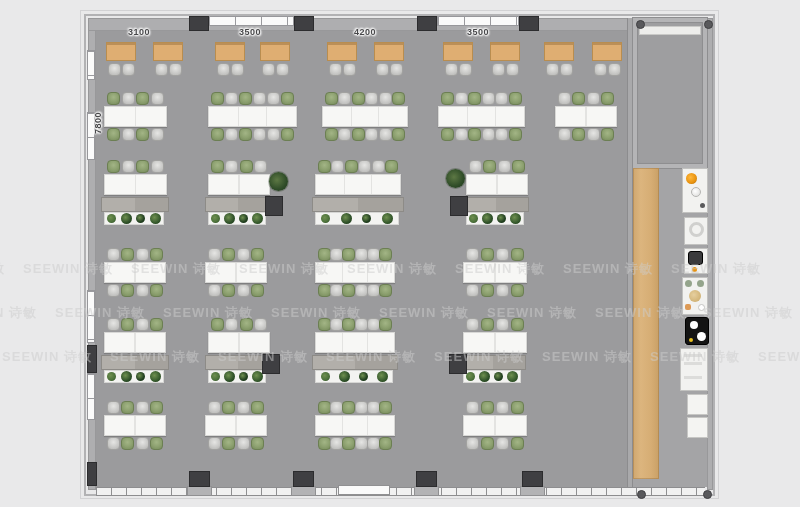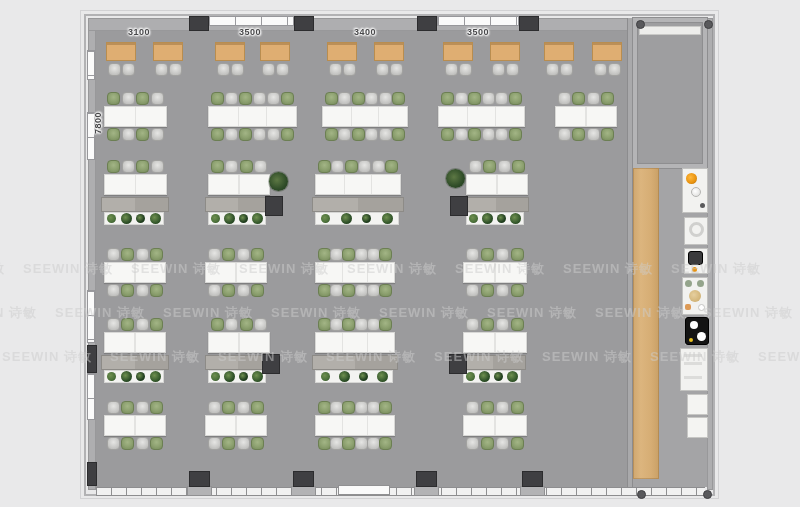--- a/index.html
+++ b/index.html
@@ -388,21 +388,21 @@
     <div class="dot" style="left: 697px; top: 332px; width: 9px; height: 9px; background: rgb(255, 255, 255);"></div>
     <div class="dot" style="left: 689px; top: 338px; width: 4px; height: 4px; background: rgb(232, 192, 30);"></div>
     <div class="fixture" style="left: 680px; top: 348px; width: 28px; height: 43px;"></div>
     <div style="left: 684px; top: 354px; width: 18px; height: 3px; background: rgb(220, 220, 218);"></div>
     <div style="left: 684px; top: 362px; width: 18px; height: 3px; background: rgb(220, 220, 218);"></div>
     <div style="left: 684px; top: 376px; width: 18px; height: 3px; background: rgb(220, 220, 218);"></div>
     <div class="white-cab" style="left: 687px; top: 394px; width: 21px; height: 21px;"></div>
     <div class="white-cab" style="left: 687px; top: 417px; width: 21px; height: 21px;"></div>
     <div class="dim-label" style="left: 139px; top: 27px; transform: translateX(-50%);">3100</div>
     <div class="dim-label" style="left: 250px; top: 27px; transform: translateX(-50%);">3500</div>
-    <div class="dim-label" style="left: 365px; top: 27px; transform: translateX(-50%);">3400</div>
+    <div class="dim-label" style="left: 365px; top: 27px; transform: translateX(-50%);">4200</div>
     <div class="dim-label" style="left: 478px; top: 27px; transform: translateX(-50%);">3500</div>
     <div class="dim-label vertical" style="left: 85px; top: 117px; width: 28px; height: 12px; text-align: center;">7800</div>
     <div class="wm" style="left: -40px; top: 260px;">SEEWIN 诗敏</div>
     <div class="wm" style="left: 68px; top: 260px;">SEEWIN 诗敏</div>
     <div class="wm" style="left: 176px; top: 260px;">SEEWIN 诗敏</div>
     <div class="wm" style="left: 284px; top: 260px;">SEEWIN 诗敏</div>
     <div class="wm" style="left: 392px; top: 260px;">SEEWIN 诗敏</div>
     <div class="wm" style="left: 500px; top: 260px;">SEEWIN 诗敏</div>
     <div class="wm" style="left: 608px; top: 260px;">SEEWIN 诗敏</div>
     <div class="wm" style="left: 716px; top: 260px;">SEEWIN 诗敏</div>

